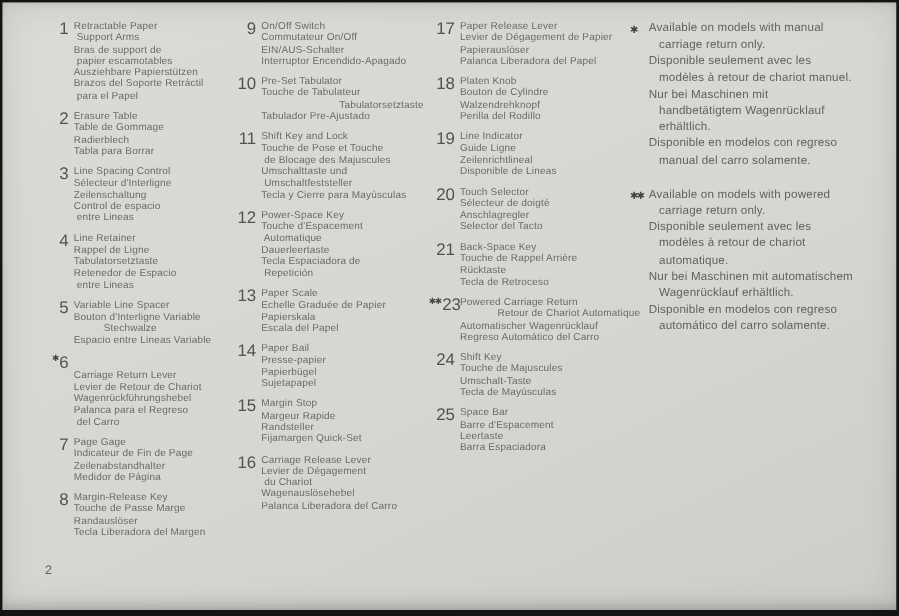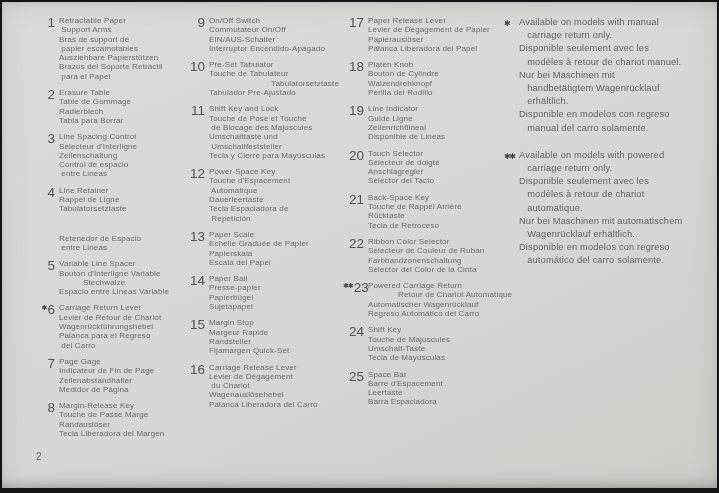--- a/index.html
+++ b/index.html
@@ -91,37 +91,37 @@
           <div class="line" style="color: rgb(107, 106, 102);">Control de espacio</div>
           <div class="line" style="color: rgb(107, 106, 102);"> entre Lineas</div>
         </div>
       </div>
       <div class="item">
         <div class="num" style="color: rgb(83, 82, 78);"><span>4</span></div>
         <div class="lines">
           <div class="line" style="color: rgb(107, 106, 102);">Line Retainer</div>
           <div class="line" style="color: rgb(107, 106, 102);">Rappel de Ligne</div>
           <div class="line" style="color: rgb(107, 106, 102);">Tabulatorsetztaste</div>
-          <div class="line" style="color: rgb(107, 106, 102); margin-top: 20px;">Retenedor de Espacio</div>
+          <div class="line" style="color: rgb(107, 106, 102);">Retenedor de Espacio</div>
           <div class="line" style="color: rgb(107, 106, 102);"> entre Lineas</div>
         </div>
       </div>
       <div class="item">
         <div class="num" style="color: rgb(83, 82, 78);"><span>5</span></div>
         <div class="lines">
           <div class="line" style="color: rgb(107, 106, 102);">Variable Line Spacer</div>
           <div class="line" style="color: rgb(107, 106, 102);">Bouton d'Interligne Variable</div>
           <div class="line" style="color: rgb(107, 106, 102); padding-left: 24px;">Stechwalze</div>
           <div class="line" style="color: rgb(107, 106, 102);">Espacio entre Lineas Variable</div>
         </div>
       </div>
       <div class="item">
         <div class="num" style="color: rgb(83, 82, 78);"><span class="star">✱</span><span>6</span></div>
         <div class="lines">
-          <div class="line" style="color: rgb(107, 106, 102);">Carriage Return Lever</div>
+          <div class="line" style="color: rgb(107, 106, 102); margin-top: 12px;">Carriage Return Lever</div>
           <div class="line" style="color: rgb(107, 106, 102);">Levier de Retour de Chariot</div>
           <div class="line" style="color: rgb(107, 106, 102);">Wagenrückführungshebel</div>
           <div class="line" style="color: rgb(107, 106, 102);">Palanca para el Regreso</div>
           <div class="line" style="color: rgb(107, 106, 102);"> del Carro</div>
         </div>
       </div>
       <div class="item">
         <div class="num" style="color: rgb(83, 82, 78);"><span>7</span></div>
         <div class="lines">
           <div class="line" style="color: rgb(107, 106, 102);">Page Gage</div>
@@ -256,29 +256,20 @@
           <div class="line" style="color: rgb(107, 106, 102);">Selector del Tacto</div>
         </div>
       </div>
       <div class="item">
         <div class="num" style="color: rgb(83, 82, 78);"><span>21</span></div>
         <div class="lines">
           <div class="line" style="color: rgb(107, 106, 102);">Back-Space Key</div>
           <div class="line" style="color: rgb(107, 106, 102);">Touche de Rappel Arrière</div>
           <div class="line" style="color: rgb(107, 106, 102);">Rücktaste</div>
           <div class="line" style="color: rgb(107, 106, 102);">Tecla de Retroceso</div>
-        </div>
-      </div>
-      <div class="item">
-        <div class="num" style="color: rgb(83, 82, 78);"><span>22</span></div>
-        <div class="lines">
-          <div class="line" style="color: rgb(107, 106, 102);">Ribbon Color Selector</div>
-          <div class="line" style="color: rgb(107, 106, 102);">Selecteur de Couleur de Ruban</div>
-          <div class="line" style="color: rgb(107, 106, 102);">Farbbandzonenschaltung</div>
-          <div class="line" style="color: rgb(107, 106, 102);">Selector del Color de la Cinta</div>
         </div>
       </div>
       <div class="item">
         <div class="num" style="color: rgb(83, 82, 78);"><span class="star">✱✱</span><span>23</span></div>
         <div class="lines">
           <div class="line" style="color: rgb(107, 106, 102);">Powered Carriage Return</div>
           <div class="line" style="color: rgb(107, 106, 102); padding-left: 30px;">Retour de Chariot Automatique</div>
           <div class="line" style="color: rgb(107, 106, 102);">Automatischer Wagenrücklauf</div>
           <div class="line" style="color: rgb(107, 106, 102);">Regreso Automático del Carro</div>
         </div>

